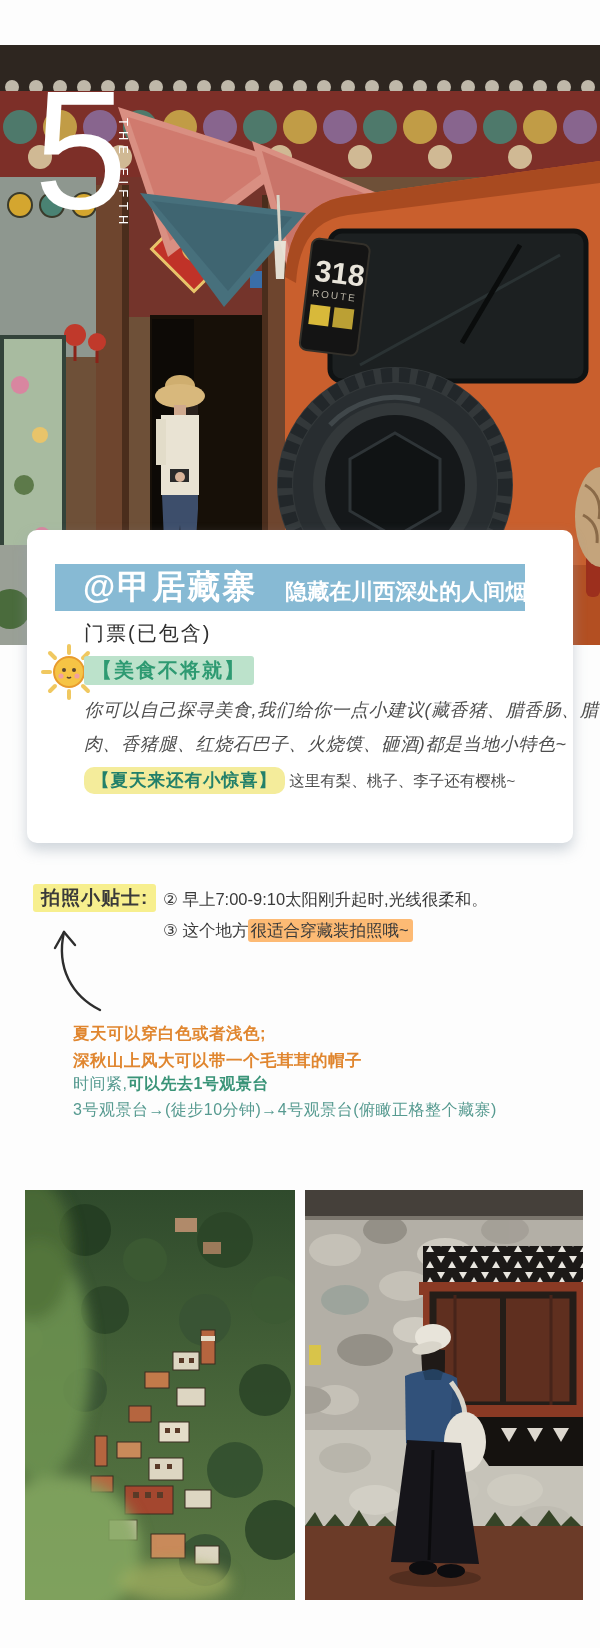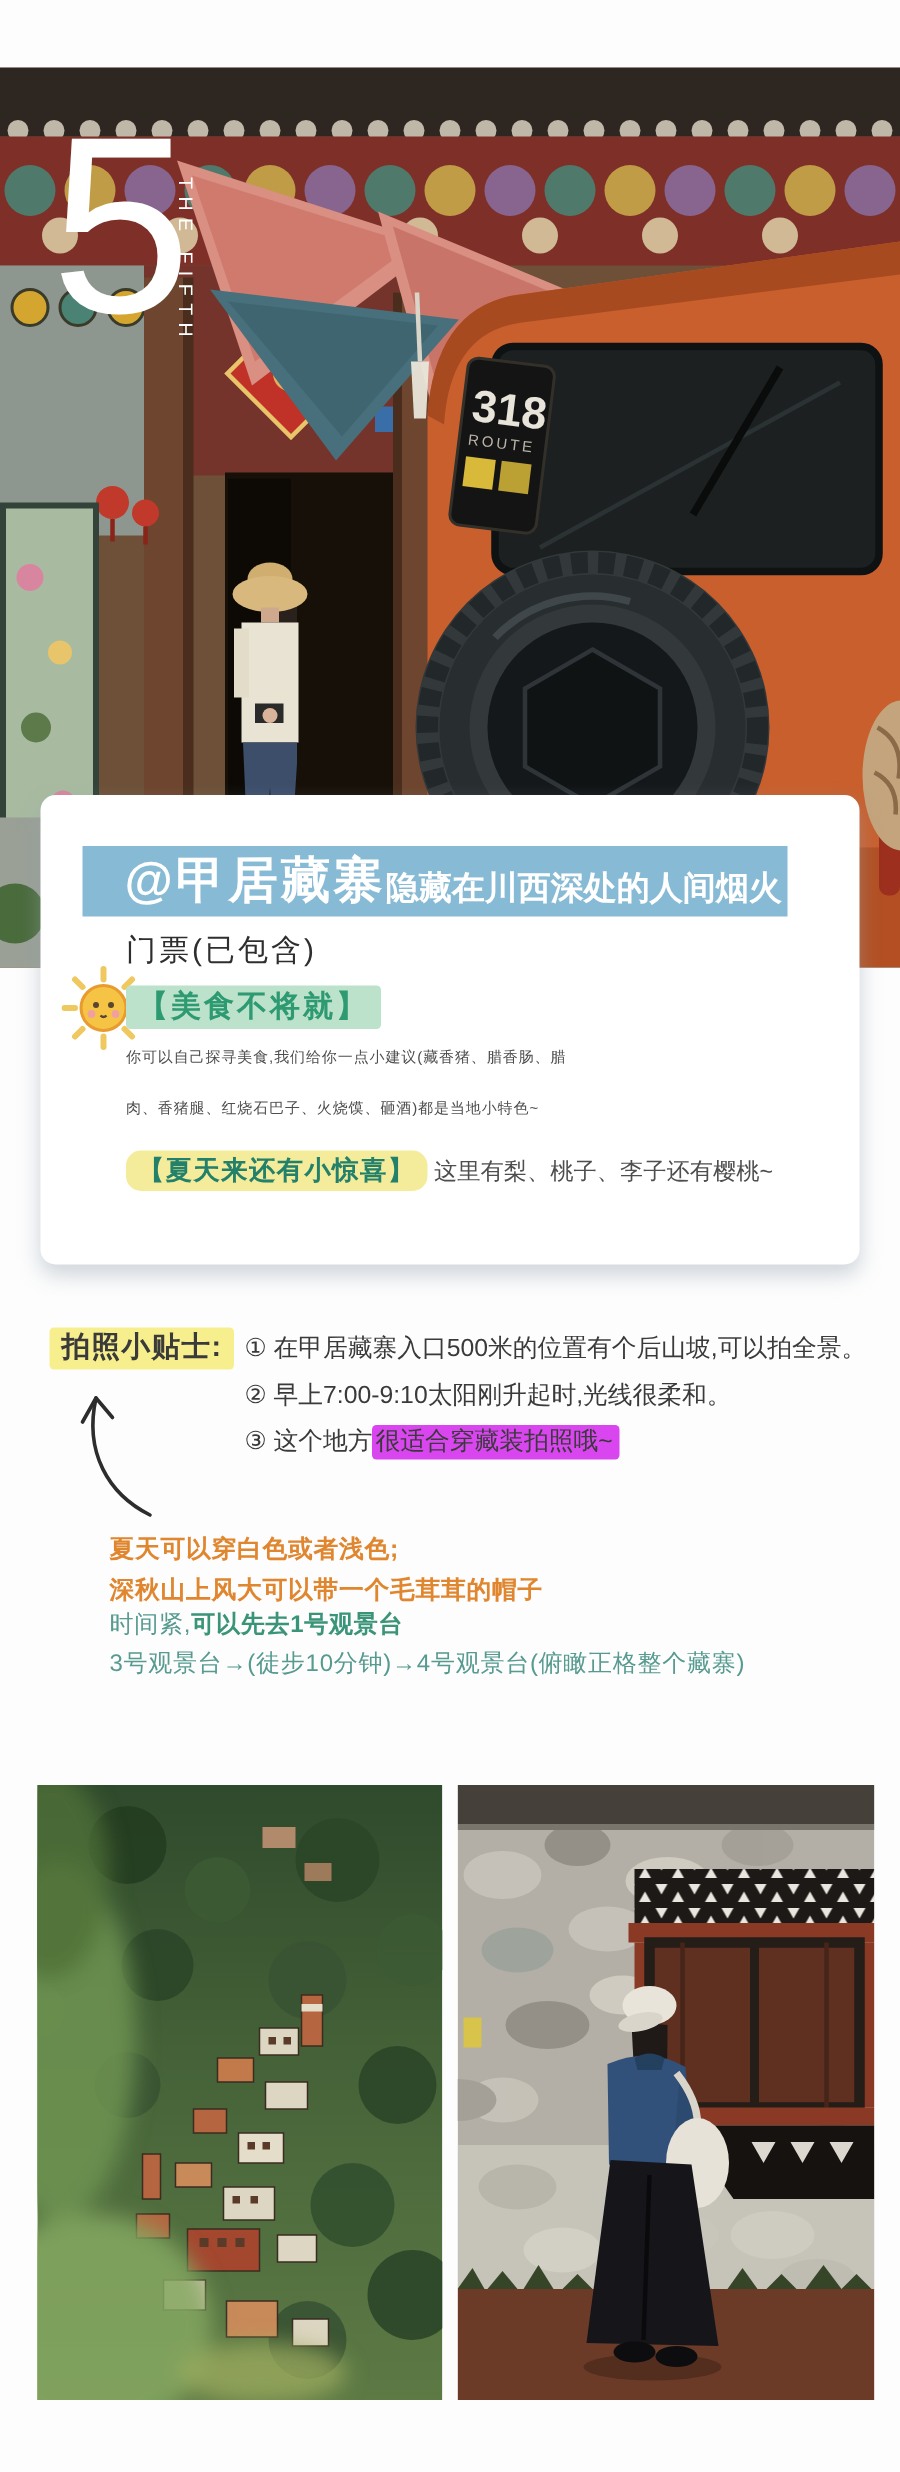--- a/index.html
+++ b/index.html
@@ -12,28 +12,28 @@
   .hero svg{display:block;}
   .big-num{left:34px;top:66px;color:#ffffff;font-size:168px;font-weight:300;line-height:1;
            letter-spacing:-4px;z-index:3;}
   .num-label{left:116px;top:118px;color:#ffffff;font-size:13px;letter-spacing:5px;
              writing-mode:vertical-rl;z-index:3;}
 
   
   .card{left:27px;top:530px;width:546px;height:313px;background:#ffffff;border-radius:10px;
         box-shadow:0 7px 14px rgba(150,165,178,.45);z-index:4;}
   .band{left:28px;top:34px;width:470px;height:47px;display:flex;align-items:center;
-        padding-left:28px;box-sizing:border-box;}
+        padding-left:28px;box-sizing:border-box;gap:28px;}
   .band-title{color:#ffffff;font-size:33px;font-weight:700;letter-spacing:2px;white-space:nowrap;}
   .band-sub{color:#ffffff;font-size:22px;font-weight:600;margin-top:8px;white-space:nowrap;text-align:right;}
   .ticket{left:57px;top:90px;font-size:20px;color:#2e2e2e;letter-spacing:2px;}
   .sun{left:14px;top:114px;width:56px;height:56px;}
   .food-head{left:57px;top:127px;font-size:20px;font-weight:700;letter-spacing:2px;}
   .hl{padding:3px 8px 4px 8px;border-radius:3px;}
-  .body-line{left:57px;font-size:10px;color:#4e4e4e;letter-spacing:.6px;white-space:nowrap;}
+  .body-line{left:57px;font-size:18px;color:#4e4e4e;letter-spacing:.6px;white-space:nowrap;font-style:italic;}
   .surprise{left:57px;top:238px;font-size:15.5px;color:#4e4e4e;white-space:nowrap;}
   .surprise .head{font-size:17.5px;font-weight:700;letter-spacing:1px;}
 
   
   .tips-label{left:33px;top:885px;font-size:19px;font-weight:700;color:#3a3a3a;letter-spacing:1px;z-index:2;}
   .tips-list{left:163px;top:884px;z-index:2;}
   .tip-row{font-size:16.5px;color:#3a3a3a;height:31px;line-height:31px;white-space:nowrap;}
   .tip-hl{padding:2px 4px 3px 2px;border-radius:3px;}
   .arrow{left:48px;top:926px;z-index:1;}
   .orange-notes{left:73px;top:1004px;font-size:16.5px;font-weight:700;line-height:27px;
@@ -234,24 +234,23 @@
     <div class="abs surprise">
       <span class="head hl" style="color:#23806a;background:#f4ec9b;border-radius:10px;">【夏天来还有小惊喜】</span>
       <span>这里有梨、桃子、李子还有樱桃~</span>
     </div>
   </div>
 
   <div class="abs tips-label">
     <span class="hl" style="background:#f7ef8e;margin-top:36px;">拍照小贴士:</span>
   </div>
   <div class="abs tips-list">
-    <div class="tip-row">① 在甲居藏寨入口500米的位置有个后山坡,可以拍全景。</div>
     <div class="tip-row">② 早上7:00-9:10太阳刚升起时,光线很柔和。</div>
     <div class="tip-row">
-      <span>③ 这个地方</span><span class="tip-hl" style="background:#d946ef;">很适合穿藏装拍照哦~</span>
+      <span>③ 这个地方</span><span class="tip-hl" style="background:#fdba74;">很适合穿藏装拍照哦~</span>
     </div>
   </div>
 
   <svg class="abs arrow" width="58" height="88" viewBox="0 0 58 88">
     <path d="M52,84 C24,70 8,42 16,6" stroke="#2d2d2d" stroke-width="2.4" fill="none" stroke-linecap="round"></path>
     <path d="M16,6 L7,22 M16,6 L27,19" stroke="#2d2d2d" stroke-width="2.4" fill="none" stroke-linecap="round"></path>
   </svg>
 
   <div class="abs orange-notes" style="color:#e0862f;">
     <div>夏天可以穿白色或者浅色;</div>

